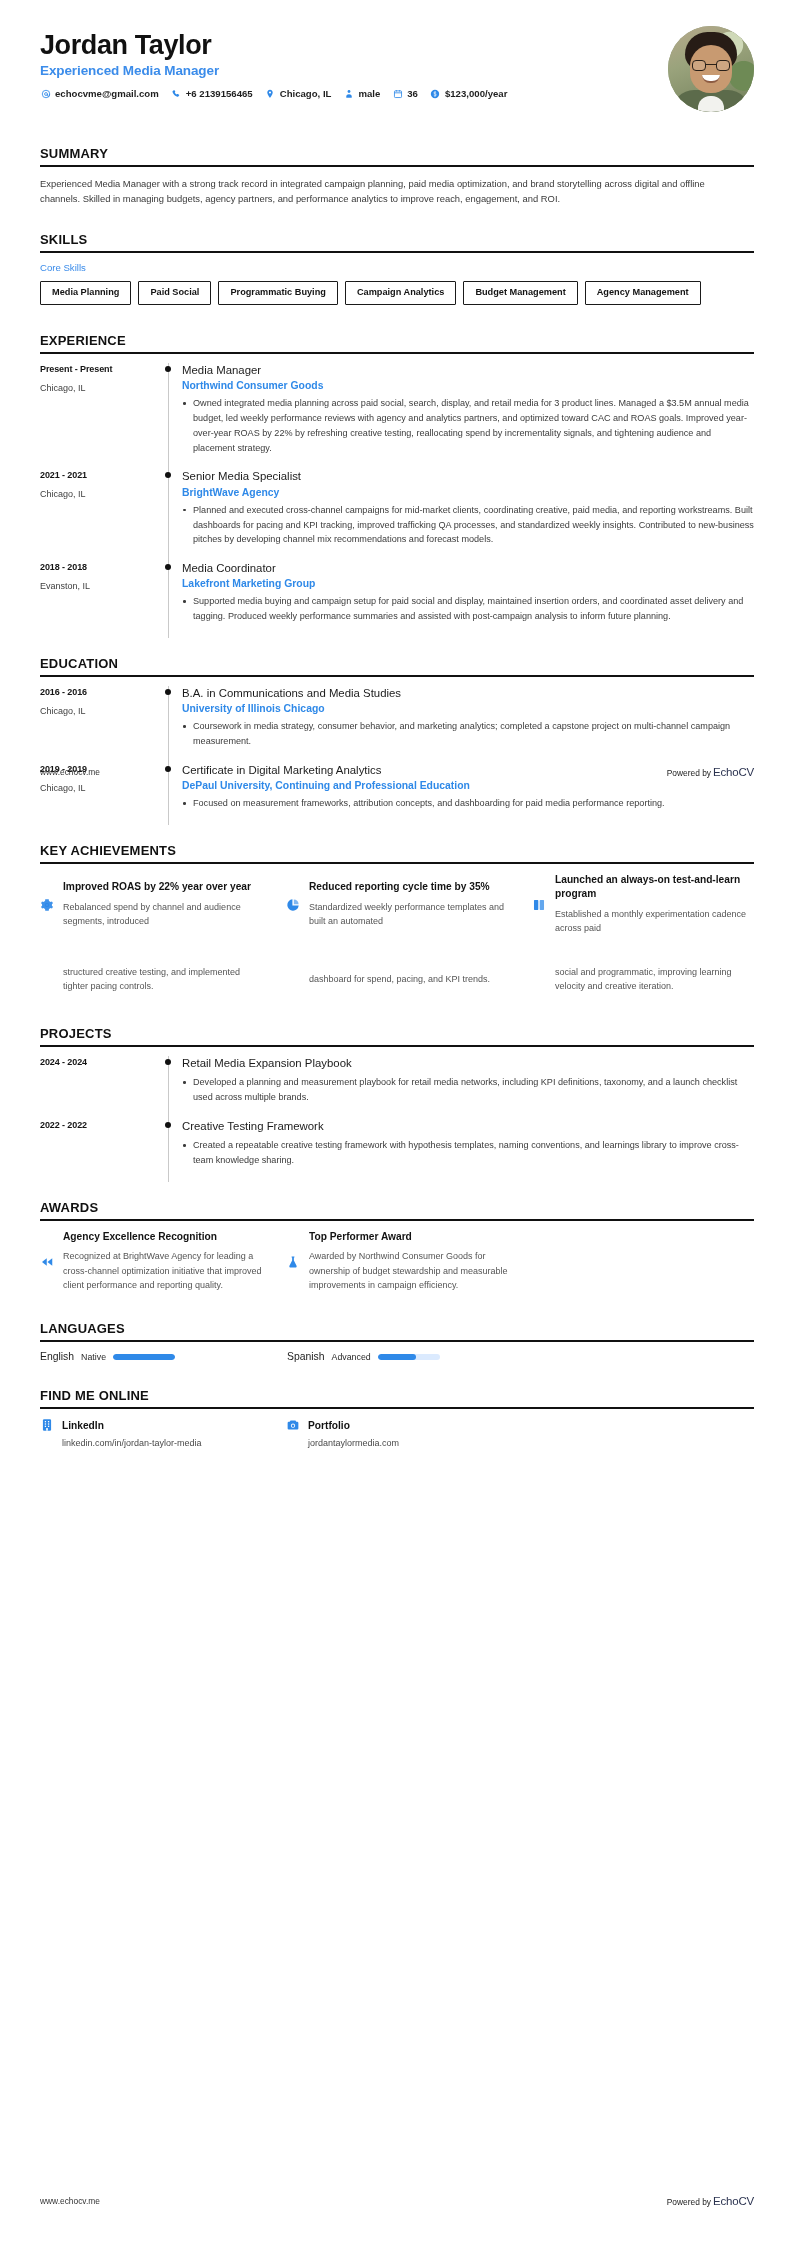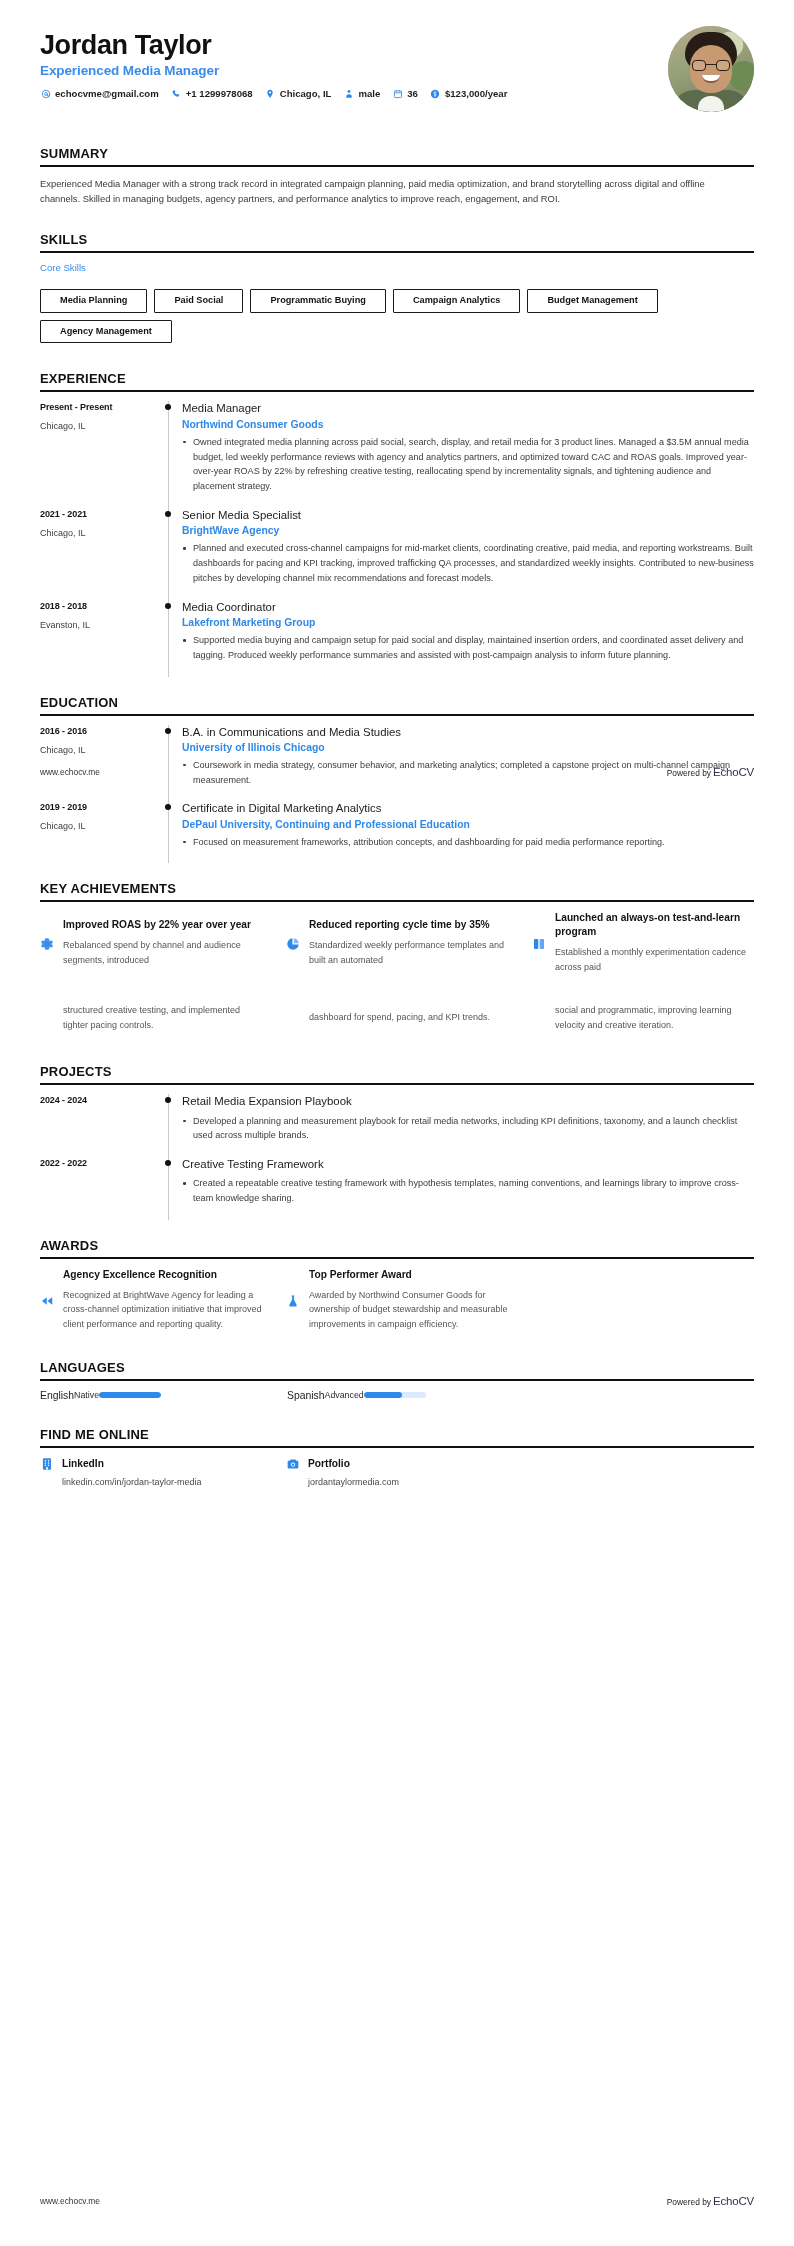--- a/index.html
+++ b/index.html
@@ -160,26 +160,26 @@
     font-size: 9.4px;
     line-height: 1.62;
     color: #3a3a3a;
     max-width: 706px;
   }
 
   
   .skills-group-label {
     font-size: 9.6px;
     color: #3b8cea;
-    margin-bottom: 16px;
+    margin-bottom: 8px;
   }
   .chips { display: flex; flex-wrap: wrap; gap: 7px; }
   .chip {
     border: 1px solid #1a1a1a;
-    padding: 5px 19px;
+    padding: 5px 11px;
     font-size: 9.2px;
     font-weight: 700;
     color: #141414;
     border-radius: 1px;
     line-height: 1.25;
     background: #fff;
   }
 
   
   .entry {
@@ -287,20 +287,21 @@
     font-size: 9px;
     line-height: 1.62;
     color: #555555;
   }
 
   
   .langs { display: flex; gap: 0; }
   .lang {
     display: flex;
     align-items: center;
+    gap: 7px;
     width: 247px;
   }
   .lang-name { font-size: 10.4px; color: #1d1d1d; }
   .lang-level { font-size: 8.8px; color: #2a2a2a; }
   .lang-bar {
     width: 62px; height: 6px;
     border-radius: 4px;
     background: #dbeafe;
     overflow: hidden;
   }
@@ -359,21 +360,21 @@
           </span>
           <span>echocvme@gmail.com</span>
         </div>
 
         <div class="contact-item">
           <span class="ci">
             <svg viewBox="0 0 24 24" fill="currentColor">
               <path d="M6.6 2.8 4 5.4c-.5.5-.6 1.2-.4 1.9 1.7 5.4 6 9.7 11.4 11.4.7.2 1.4.1 1.9-.4l2.6-2.6c.5-.5.4-1.3-.2-1.7l-3-2c-.5-.3-1.1-.2-1.5.2l-1 1c-2-1.1-3.7-2.8-4.8-4.8l1-1c.4-.4.5-1 .2-1.5l-2-3c-.4-.6-1.2-.7-1.6-.1z"></path>
             </svg>
           </span>
-          <span>+1 1299978068</span>
+          <span>+6 2139156465</span>
         </div>
 
         <div class="contact-item">
           <span class="ci">
             <svg viewBox="0 0 24 24" fill="currentColor">
               <path d="M12 2C8.4 2 5.5 4.9 5.5 8.5c0 4.9 6.5 13 6.5 13s6.5-8.1 6.5-13C18.5 4.9 15.6 2 12 2zm0 9a2.5 2.5 0 1 1 0-5 2.5 2.5 0 0 1 0 5z"></path>
             </svg>
           </span>
           <span>Chicago, IL</span>
         </div>

